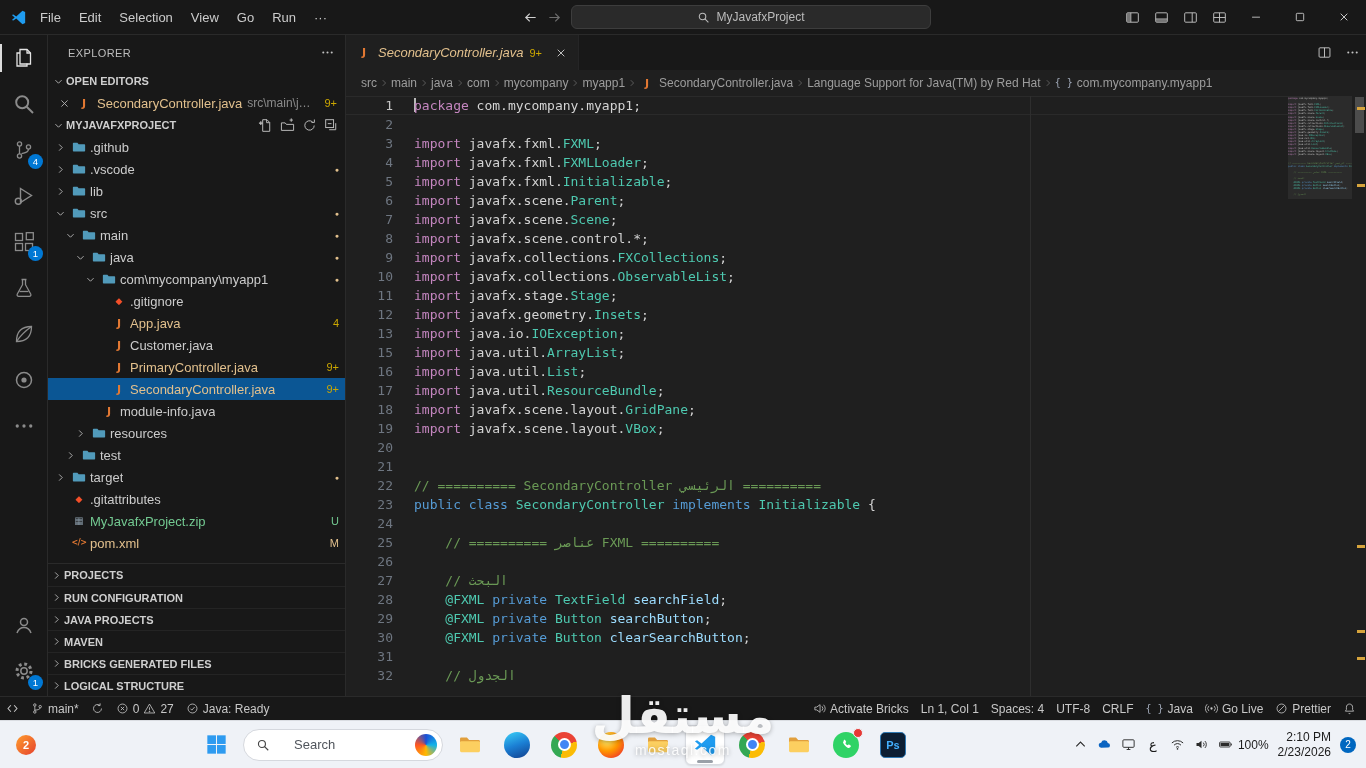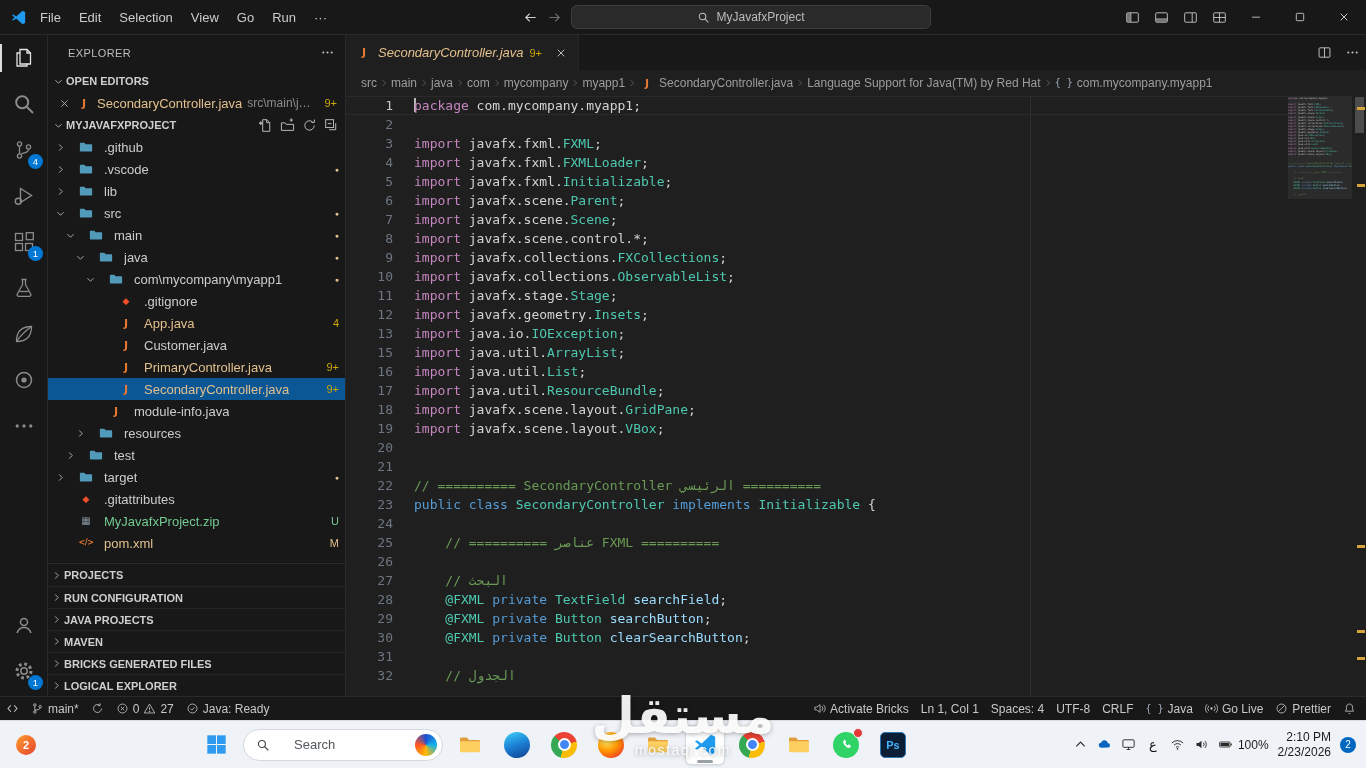--- a/index.html
+++ b/index.html
@@ -52,21 +52,21 @@
 .oe-desc{color:#8b8b8b;font-size:12px;white-space:nowrap;overflow:hidden;text-overflow:ellipsis;}
 .fic{width:16px;flex:0 0 16px;display:inline-flex;align-items:center;justify-content:center;}
 .fic svg{width:14px;height:14px;}
 .glyph{font-family:"DejaVu Sans",sans-serif;line-height:1;}
 .f-java{color:#e37933;font-weight:bold;font-size:11px;}
 .f-git{color:#f34f29;font-size:9px;}
 .f-zip{color:#8a9ba8;font-size:10px;}
 .f-xml{color:#e37933;font-size:8px;font-weight:bold;letter-spacing:-.5px;}
 .braces{color:#9da5b4;font-family:"DejaVu Sans Mono",monospace;font-size:10px;}
 .tree{flex:1 1 auto;min-height:0;overflow:hidden;}
-.row{height:22px;display:flex;align-items:center;gap:10px;padding-right:6px;color:#ccc;cursor:pointer;white-space:nowrap;}
+.row{height:22px;display:flex;align-items:center;gap:3px;padding-right:6px;color:#ccc;cursor:pointer;white-space:nowrap;}
 .row.sel{background:#0b5694;}
 .lbl{overflow:hidden;text-overflow:ellipsis;}
 .lbl.mod{color:#e2c08d;}
 .lbl.unt{color:#73c991;}
 .pbadge{color:#cca700;font-size:11px;}
 .gb-u{color:#73c991;font-size:11px;}
 .gb-m{color:#e2c08d;font-size:11px;}
 .gdot{color:#e2c08d;font-size:7px;}
 .bsecs{flex:0 0 auto;border-top:1px solid #2a2a2a;}
 .bsec{height:22px;display:flex;align-items:center;font-weight:bold;font-size:11px;color:#cfcfcf;cursor:pointer;border-top:1px solid #242424;}
@@ -676,21 +676,21 @@
               </svg>
             </span>
             <span class="bsec-lbl">BRICKS GENERATED FILES</span>
           </div>
           <div class="bsec">
             <span class="twist">
               <svg viewBox="0 0 16 16" fill="none" stroke="currentColor" stroke-width="1.2">
                 <path d="M6 3.5 10.5 8 6 12.5"></path>
               </svg>
             </span>
-            <span class="bsec-lbl">LOGICAL EXPLORER</span>
+            <span class="bsec-lbl">LOGICAL STRUCTURE</span>
           </div>
         </div>
     </aside>
 
     <main class="editor">
       <div class="tabsbar">
         <div class="tab">
           <span class="fic">
               <span class="glyph f-java">J</span>
             </span>

